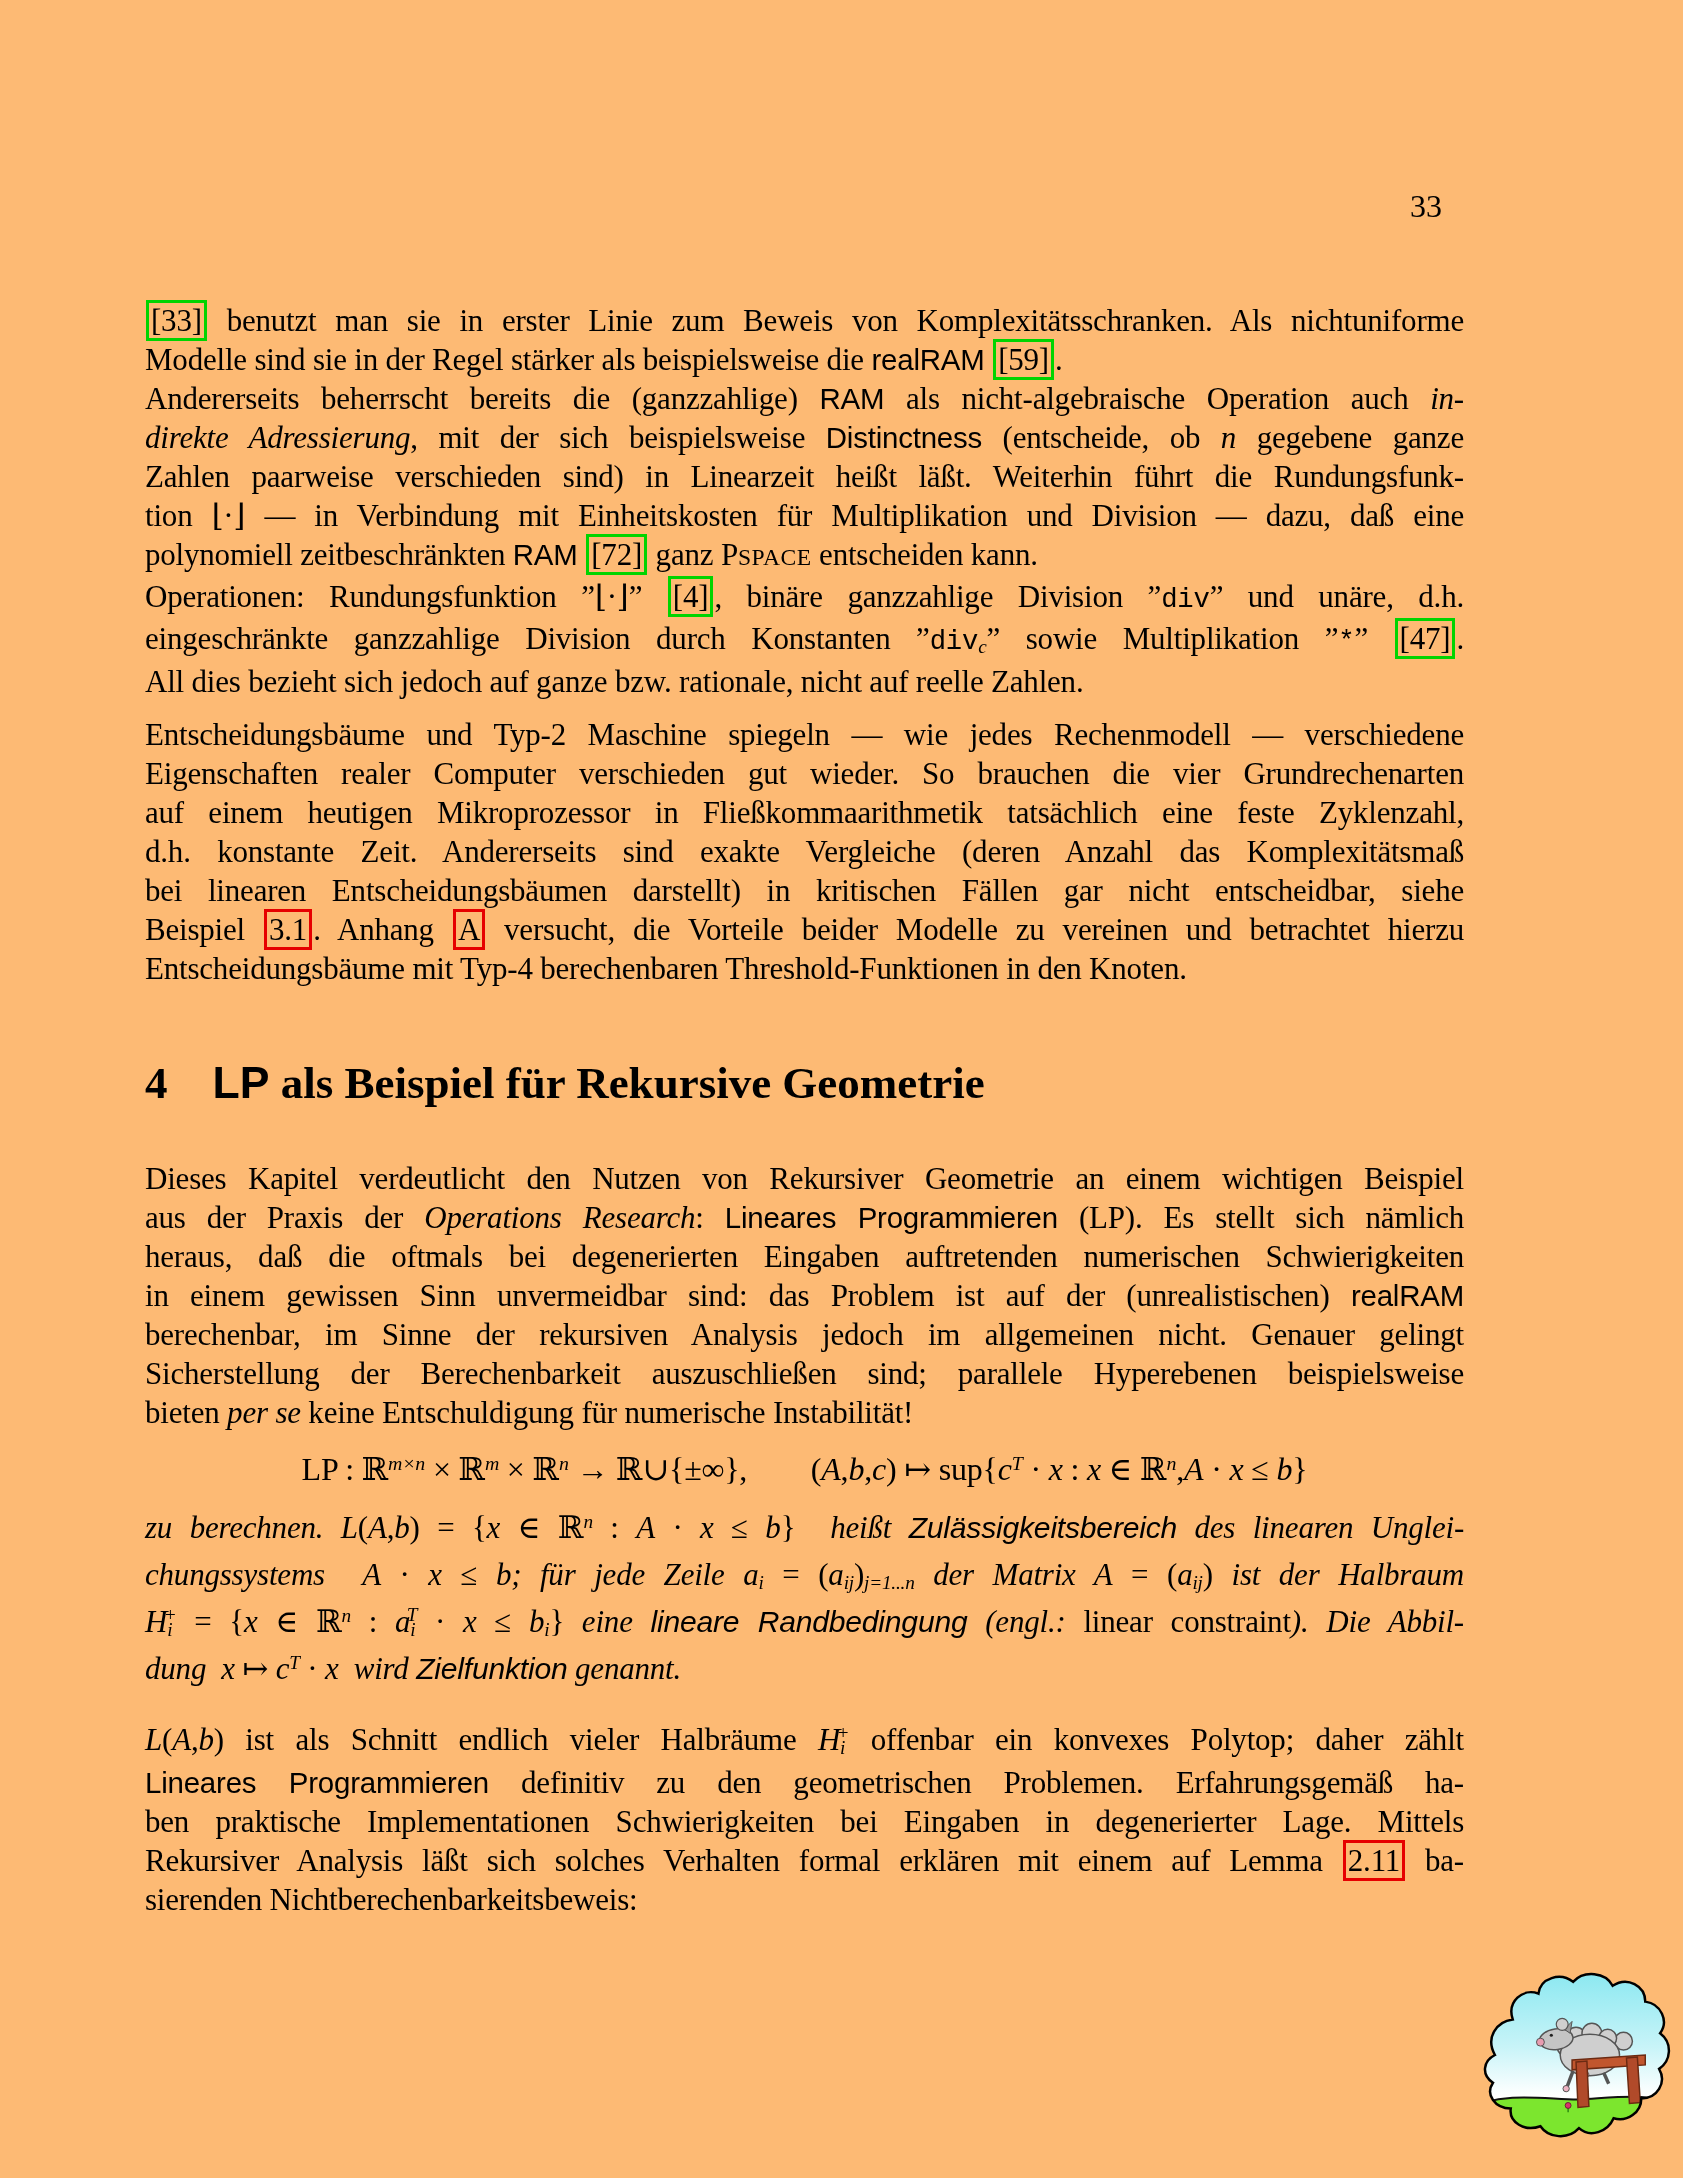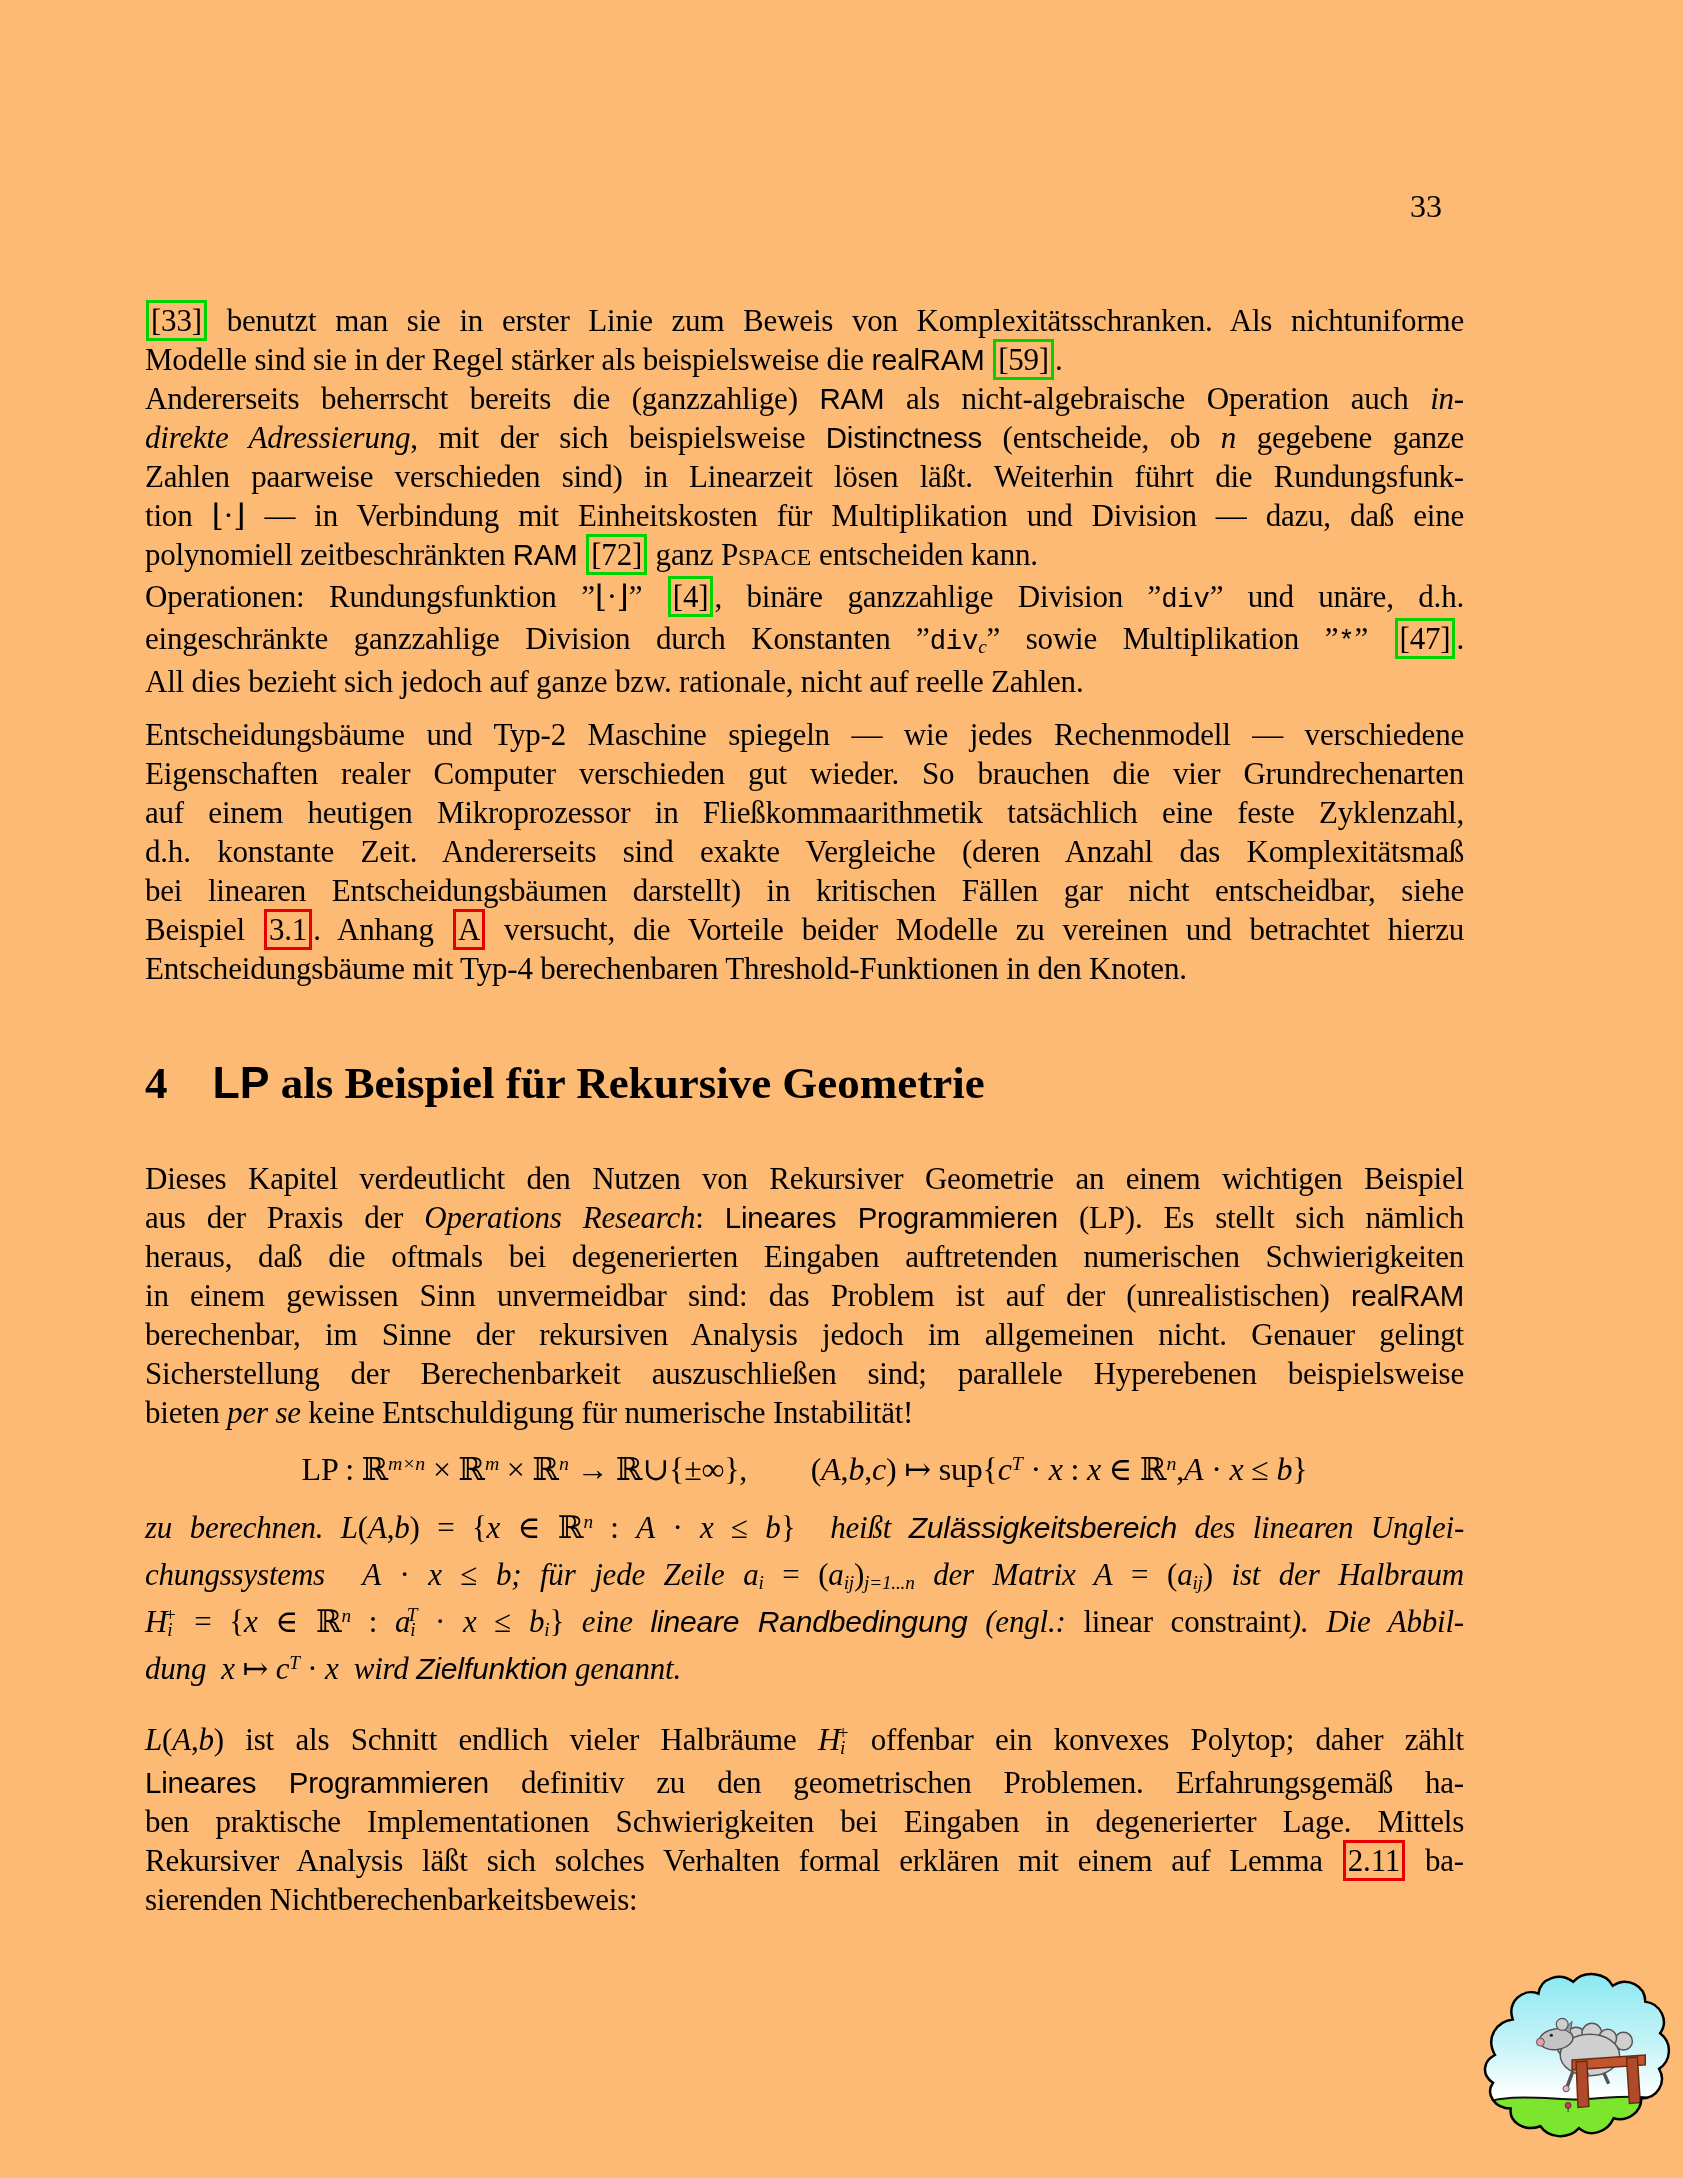--- a/index.html
+++ b/index.html
@@ -44,21 +44,21 @@
 <div class="page">
 
   <div class="pagenum">33</div>
 
   <div class="content">
     <div id="p1">
         <div class="ln"><span class="g-cg">[33]</span><span class="g-r">&nbsp;benutzt man sie in erster Linie zum Beweis von Komplexitätsschranken. Als nichtuniforme</span></div>
         <div class="ln last"><span class="g-r">Modelle sind sie in der Regel stärker als beispielsweise die </span><span class="g-s">realRAM</span><span class="g-r">&nbsp;</span><span class="g-cg">[59]</span><span class="g-r">.</span></div>
         <div class="ln"><span class="g-r">Andererseits beherrscht bereits die (ganzzahlige) </span><span class="g-s">RAM</span><span class="g-r"> als nicht-algebraische Operation auch </span><span class="g-i">in-</span></div>
         <div class="ln"><span class="g-i">direkte Adressierung</span><span class="g-r">, mit der sich beispielsweise </span><span class="g-s">Distinctness</span><span class="g-r"> (entscheide, ob </span><span class="g-mi">n</span><span class="g-r"> gegebene ganze</span></div>
-        <div class="ln"><span class="g-r">Zahlen paarweise verschieden sind) in Linearzeit lösen läßt. Weiterhin führt die Rundungsfunk-</span></div>
+        <div class="ln"><span class="g-r">Zahlen paarweise verschieden sind) in Linearzeit heißt läßt. Weiterhin führt die Rundungsfunk-</span></div>
         <div class="ln"><span class="g-r">tion ⌊·⌋ — in Verbindung mit Einheitskosten für Multiplikation und Division — dazu, daß eine</span></div>
         <div class="ln last"><span class="g-r">polynomiell zeitbeschränkten </span><span class="g-s">RAM</span><span class="g-r">&nbsp;</span><span class="g-cg">[72]</span><span class="g-r">&nbsp;ganz P</span><span class="g-sc">SPACE</span><span class="g-r"> entscheiden kann.</span></div>
         <div class="ln"><span class="g-r">Operationen: Rundungsfunktion ”⌊·⌋” </span><span class="g-cg">[4]</span><span class="g-r">, binäre ganzzahlige Division ”</span><span class="g-m">div</span><span class="g-r">” und unäre, d.h.</span></div>
         <div class="ln"><span class="g-r">eingeschränkte ganzzahlige Division durch Konstanten ”</span><span class="g-m">div</span><span class="g-subi">c</span><span class="g-r">” sowie Multiplikation ”</span><span class="g-m">*</span><span class="g-r">” </span><span class="g-cg">[47]</span><span class="g-r">.</span></div>
         <div class="ln last"><span class="g-r">All dies bezieht sich jedoch auf ganze bzw. rationale, nicht auf reelle Zahlen.</span></div>
       </div>
     <div id="p2">
         <div class="ln"><span class="g-r">Entscheidungsbäume und Typ-2 Maschine spiegeln — wie jedes Rechenmodell — verschiedene</span></div>
         <div class="ln"><span class="g-r">Eigenschaften realer Computer verschieden gut wieder. So brauchen die vier Grundrechenarten</span></div>
         <div class="ln"><span class="g-r">auf einem heutigen Mikroprozessor in Fließkommaarithmetik tatsächlich eine feste Zyklenzahl,</span></div>

